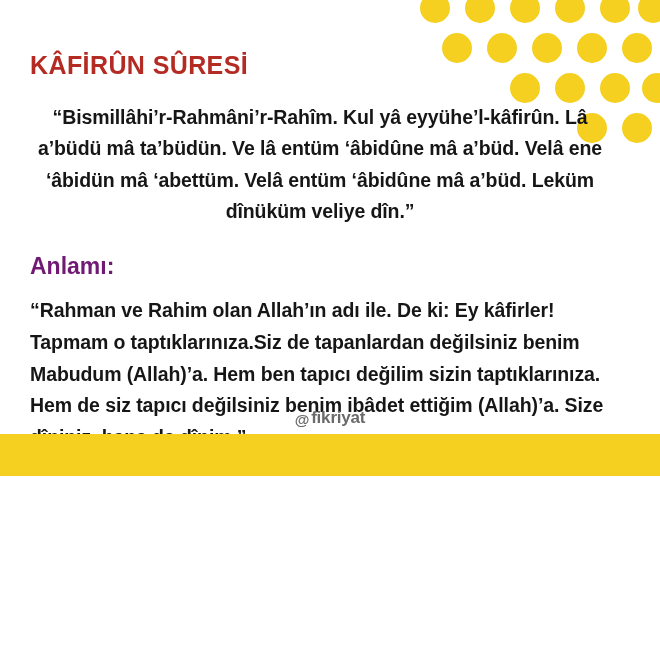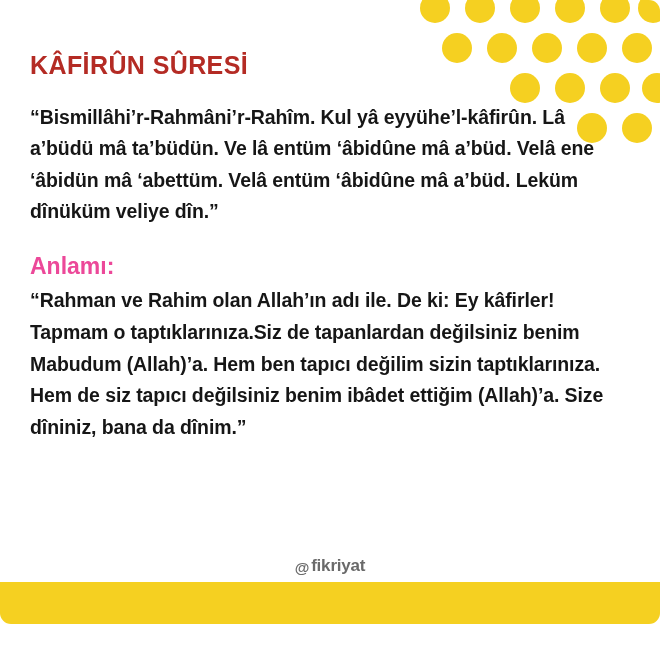--- a/index.html
+++ b/index.html
@@ -9,25 +9,24 @@
   body {
     width: 660px;
     height: 660px;
     font-family: "Liberation Sans", sans-serif;
     background: #ffffff;
     overflow: hidden;
   }
   .card {
     position: relative;
     width: 660px;
-    height: 624px;
+    height: 476px;
     background: #ffffff;
     overflow: hidden;
     box-sizing: border-box;
-    border-radius: 11px;
   }
   
   .dots-band {
     position: absolute;
     top: 0;
     right: 0;
     width: 250px;
     height: 145px;
     overflow: hidden;
     pointer-events: none;
@@ -80,26 +79,27 @@
     margin: 0 0 22px 0;
     line-height: 1.1;
   }
   .arabic-translit {
     margin: 0;
     color: #161616;
     font-size: 19.5px;
     font-weight: bold;
     line-height: 1.62;
     letter-spacing: -0.1px;
+    text-align: center;
   }
   .section-head {
-    color: #ec4899;
+    color: #701a75;
     font-size: 23px;
     font-weight: bold;
-    margin: 26px 0 6px 0;
+    margin: 26px 0 16px 0;
     line-height: 1.1;
   }
   .meaning {
     margin: 0;
     color: #161616;
     font-size: 19.5px;
     font-weight: bold;
     line-height: 1.63;
     letter-spacing: -0.1px;
   }

